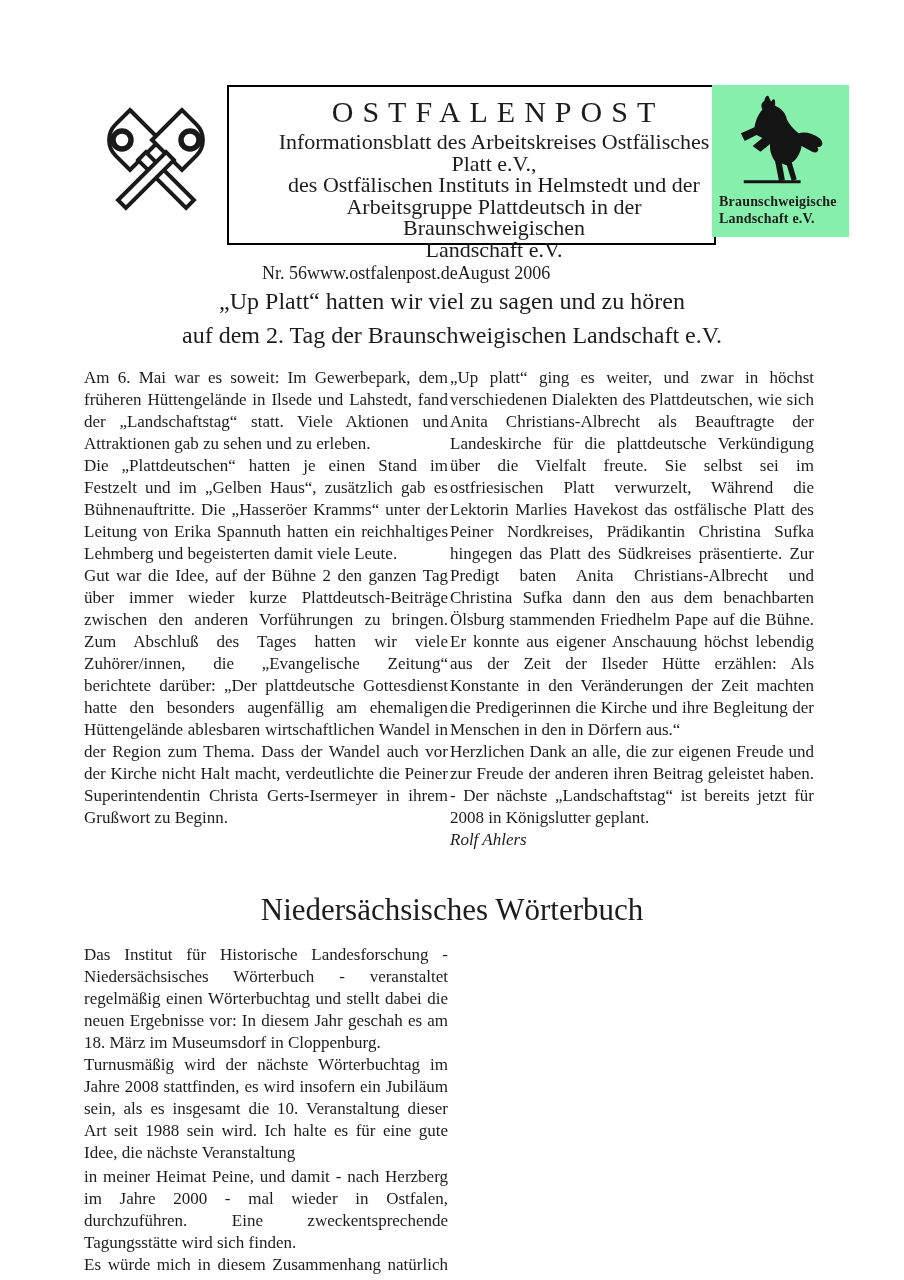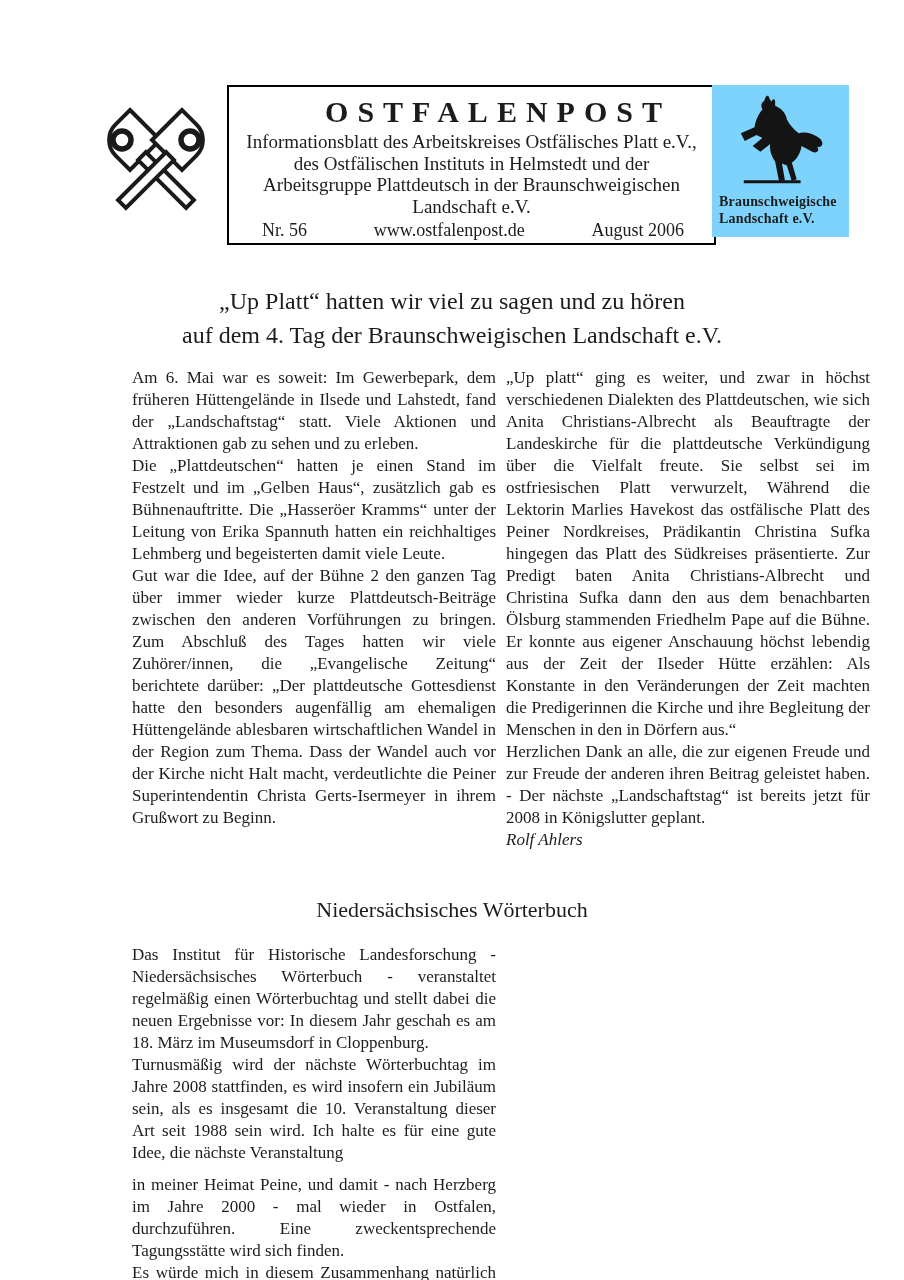--- a/index.html
+++ b/index.html
@@ -16,58 +16,58 @@
   .flags-logo { position: absolute; left: 86px; top: 102px; width: 140px; height: 122px; }
   .masthead-box {
     position: absolute; left: 227px; top: 85px;
     width: 489px; height: 160px;
     border: 2px solid #000;
     box-sizing: border-box;
     text-align: center;
   }
   .masthead-title {
     margin-top: 8px;
-    font-size: 30px; font-weight: bold;
+    font-size: 30px; font-weight: normal;
     letter-spacing: 9px; text-indent: 9px;
     line-height: 1.1;
     white-space: nowrap;
     padding-left: 44px;
   }
-  .masthead-sub { font-size: 19px; line-height: 21.5px; margin-top: 3px; }
+  .masthead-sub { font-size: 22px; line-height: 21.5px; margin-top: 3px; padding-left: 45px; }
   .masthead-row {
-    display: flex; justify-content: space-between;
+    display: flex; 
     padding: 0 30px 0 33px; margin-top: 3px;
     font-size: 18px;
   }
   .horse-logo-box {
     position: absolute; left: 712px; top: 85px;
     width: 137px; height: 152px;
-    background: #7dd3fc;
+    background: #86efac;
   }
   .horse-logo-box svg { display: block; margin: 6px auto 0 auto; }
   .horse-caption {
     font-size: 14px; font-weight: bold; line-height: 17px;
     padding-left: 7px; margin-top: 2px;
     letter-spacing: 0.2px;
   }
 
   
   .h1-block {
     position: absolute; left: 0; top: 284px; width: 100%;
     text-align: center; font-size: 24px; line-height: 34px;
     font-weight: normal;
   }
   .h2-block {
     position: absolute; left: 0; top: 894px; width: 100%;
-    text-align: center; font-size: 22px; line-height: 32px;
+    text-align: center; font-size: 31px; line-height: 32px;
     font-weight: normal;
   }
 
   
-  .cols { position: absolute; left: 84px; width: 738px; display: flex; gap: 10px; margin-left: 48px; }
+  .cols { position: absolute; left: 84px; width: 738px; display: flex; gap: 2px; }
   .cols-1 { top: 367px; }
   .cols-2 { top: 944px; flex-direction: column; }
   .col { width: 364px; }
   .col p {
     margin: 0;
     font-size: 17px; line-height: 22px;
     text-align: justify;
     text-justify: inter-word;
   }
   .signature {
@@ -127,21 +127,21 @@
     <path class="solid" d="M12,90 L70,90 L70,93 L12,93 Z"></path>
   </svg>
   <div class="horse-caption">
     <div>Braunschweigische</div>
     <div>Landschaft e.V.</div>
   </div>
 </div>
 
 <div class="h1-block">
   <div>„Up Platt“ hatten wir viel zu sagen und zu hören</div>
-  <div>auf dem 4. Tag der Braunschweigischen Landschaft e.V.</div>
+  <div>auf dem 2. Tag der Braunschweigischen Landschaft e.V.</div>
 </div>
 
 <div class="cols cols-1">
   <div class="col">
     <p>Am 6. Mai war es soweit: Im Gewerbepark, dem früheren Hüttengelände in Ilsede und Lahstedt, fand der „Landschaftstag“ statt. Viele Aktionen und Attraktionen gab zu sehen und zu erleben.</p>
     <p>Die „Plattdeutschen“ hatten je einen Stand im Festzelt und im „Gelben Haus“, zusätzlich gab es Bühnenauftritte. Die „Hasseröer Kramms“ unter der Leitung von Erika Spannuth hatten ein reichhaltiges Lehmberg und begeisterten damit viele Leute.</p>
     <p>Gut war die Idee, auf der Bühne 2 den ganzen Tag über immer wieder kurze Plattdeutsch-Beiträge zwischen den anderen Vorführungen zu bringen. Zum Abschluß des Tages hatten wir viele Zuhörer/innen, die „Evangelische Zeitung“ berichtete darüber: „Der plattdeutsche Gottesdienst hatte den besonders augenfällig am ehemaligen Hüttengelände ablesbaren wirtschaftlichen Wandel in der Region zum Thema. Dass der Wandel auch vor der Kirche nicht Halt macht, verdeutlichte die Peiner Superintendentin Christa Gerts-Isermeyer in ihrem Grußwort zu Beginn.</p>
   </div>
   <div class="col">
     <p>„Up platt“ ging es weiter, und zwar in höchst verschiedenen Dialekten des Plattdeutschen, wie sich Anita Christians-Albrecht als Beauftragte der Landeskirche für die plattdeutsche Verkündigung über die Vielfalt freute. Sie selbst sei im ostfriesischen Platt verwurzelt, Während die Lektorin Marlies Havekost das ostfälische Platt des Peiner Nordkreises, Prädikantin Christina Sufka hingegen das Platt des Südkreises präsentierte. Zur Predigt baten Anita Christians-Albrecht und Christina Sufka dann den aus dem benachbarten Ölsburg stammenden Friedhelm Pape auf die Bühne. Er konnte aus eigener Anschauung höchst lebendig aus der Zeit der Ilseder Hütte erzählen: Als Konstante in den Veränderungen der Zeit machten die Predigerinnen die Kirche und ihre Begleitung der Menschen in den in Dörfern aus.“</p>

